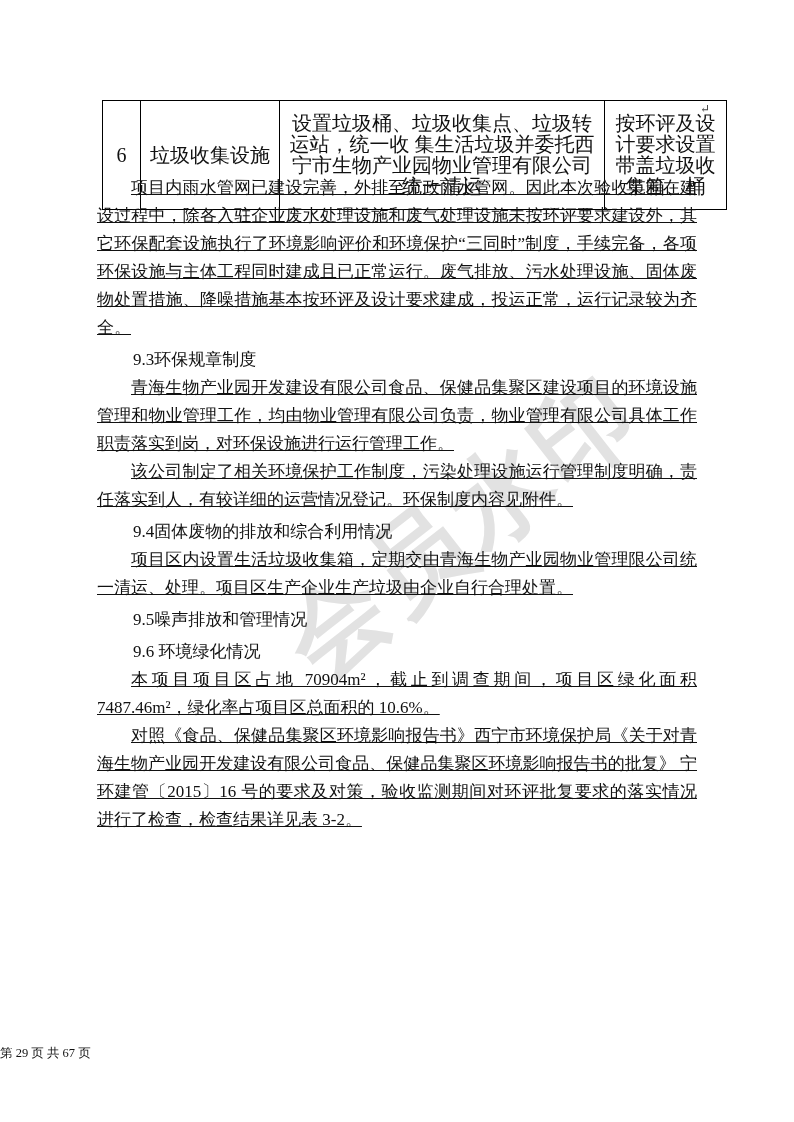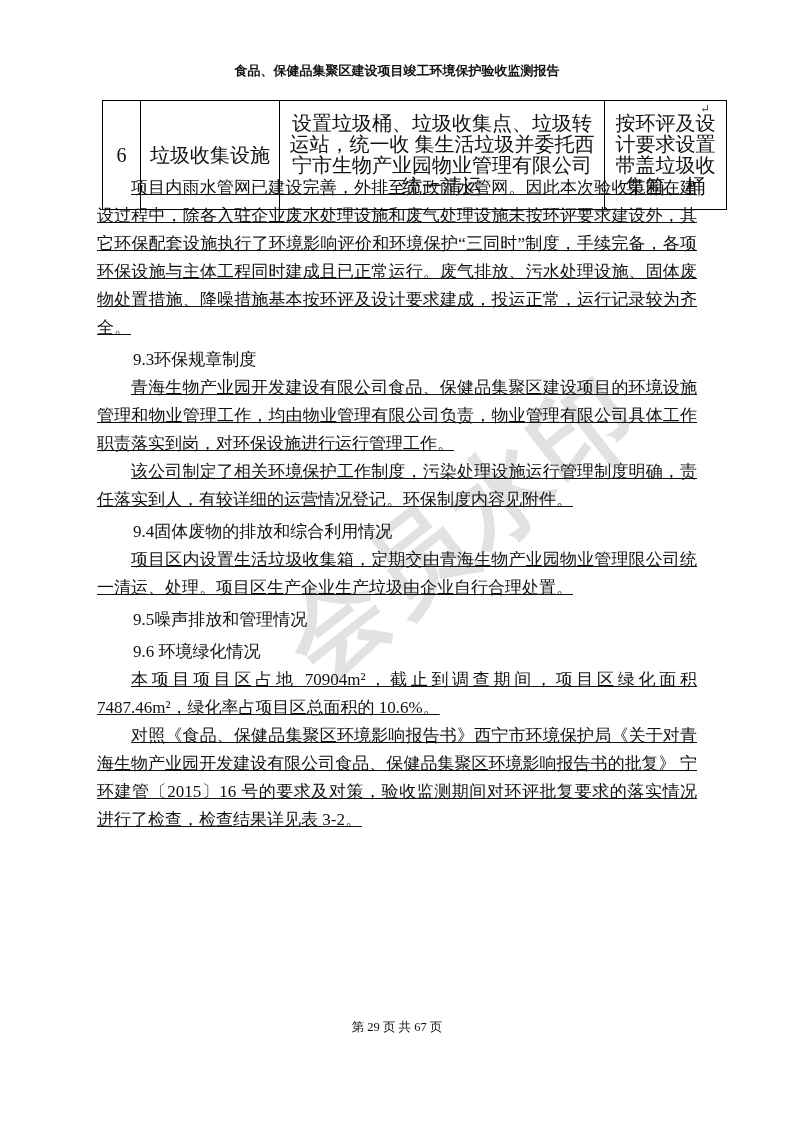--- a/index.html
+++ b/index.html
@@ -74,34 +74,32 @@
   }
   .content p.para { margin:0; text-indent:2em;text-decoration:underline; }
   .content h2.heading {
     font-size:17px;
     line-height:28px;
     font-weight:normal;
     margin:4px 0 0 36px;
   }
   .footer {
     position:absolute;
-    left:0; right:0; top:1019px;
-    text-align:center;
+    left:0; right:0; top:1045px;
     font-size:12.5px;
     z-index:1;
   }
 </style>
 </head>
 <body>
 
 <div class="page">
 
   <div class="watermark">会员水印</div>
 
-  <div class="doc-title">食品、保健品集聚区建设项目竣工环境保护验收监测报告</div>
 
   <div class="table-area">
     <table class="facility">
       <tbody>
           <tr class="facility-row">
         <td class="c-no">6</td>
         <td class="c-name">垃圾收集设施</td>
         <td class="c-desc">设置垃圾桶、垃圾收集点、垃圾转运站，统一收 集生活垃圾并委托西宁市生物产业园物业管理有限公司统一清运</td>
         <td class="c-req">按环评及设计要求设置带盖垃圾收集箱、桶</td>
       </tr>

